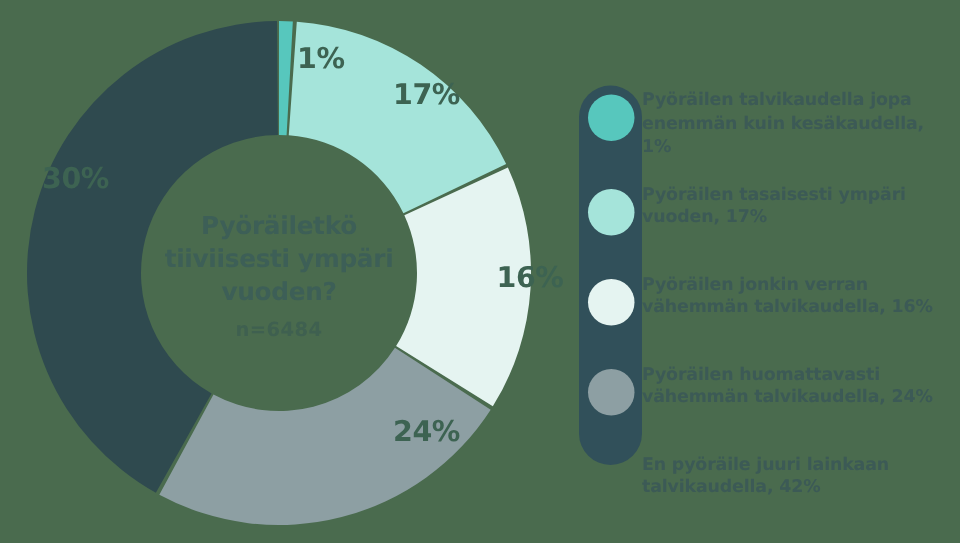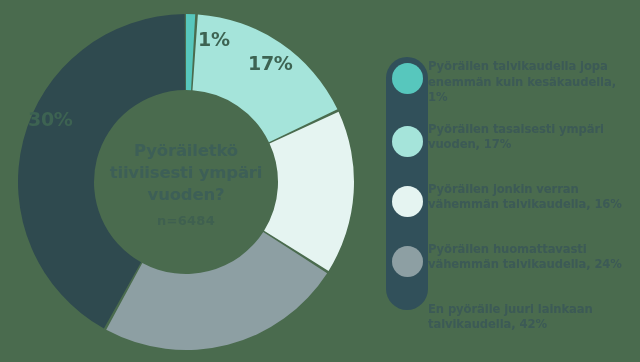--- a/index.html
+++ b/index.html
@@ -65,21 +65,21 @@
   
   .pct {
     position: absolute;
     font-size: 19px;
     font-weight: 700;
     color: #3d6352;
     letter-spacing: -0.3px;
     white-space: nowrap;
   }
   .pct-1   { left: 198px; top: 28px; }
-  .pct-17  { left: 248px; top: 52px; }
+  .pct-17  { left: 262px; top: 52px; }
   .pct-16  { left: 331px; top: 174px; }
   .pct-24  { left: 262px; top: 277px; }
   .pct-42  { left: 28px;  top: 108px; }
 
   
   .legend {
     position: absolute;
     left: 386px;
     top: 57px;
     width: 248px;
@@ -148,20 +148,22 @@
       <div class="center-question">
         <div>Pyöräiletkö</div>
         <div>tiiviisesti ympäri</div>
         <div>vuoden?</div>
       </div>
       <div class="center-n">n=6484</div>
     </div>
 
     <div class="pct pct-1">1%</div>
     <div class="pct pct-17">17%</div>
+    <div class="pct pct-16">16%</div>
+    <div class="pct pct-24">24%</div>
     <div class="pct pct-42">30%</div>
   </div>
 
   <div class="legend">
     <div class="legend-pill"></div>
     <div class="legend-list" id="legend-list">
         <div class="legend-item">
           <div class="legend-swatch-slot">
             <div class="legend-swatch" style="background: rgb(87, 199, 189);"></div>
           </div>

